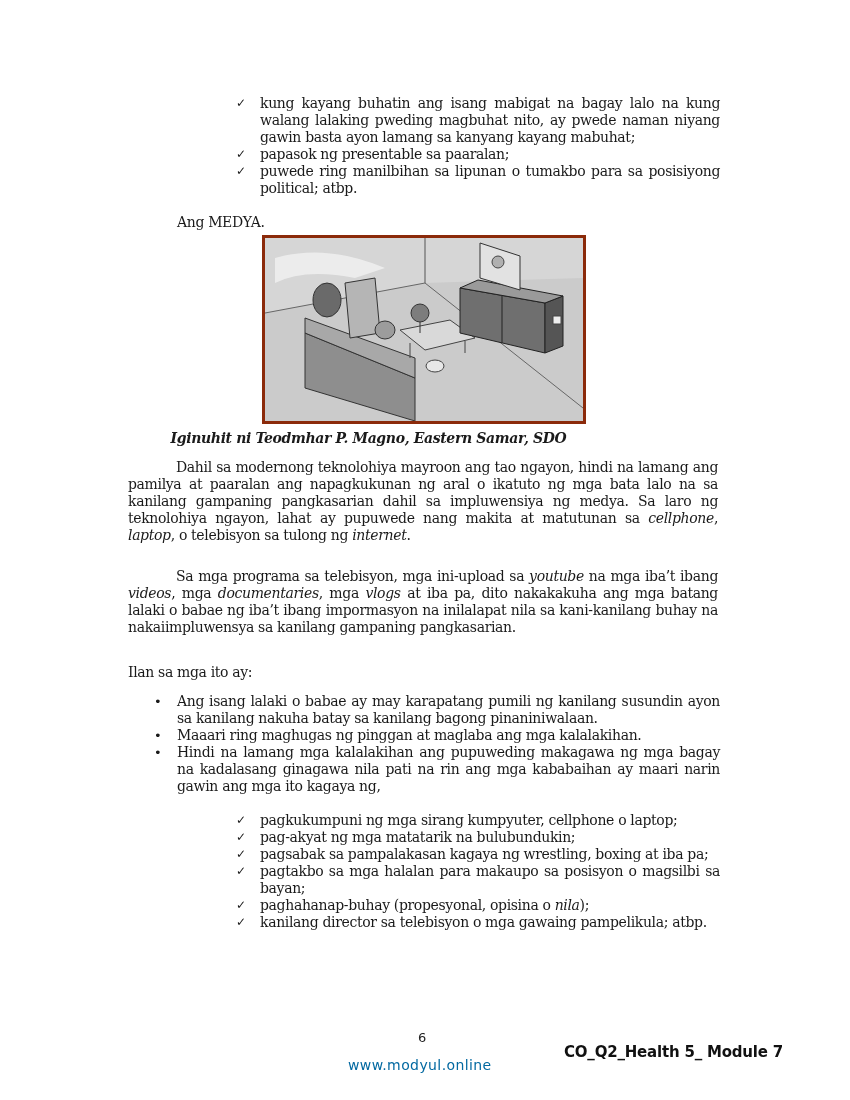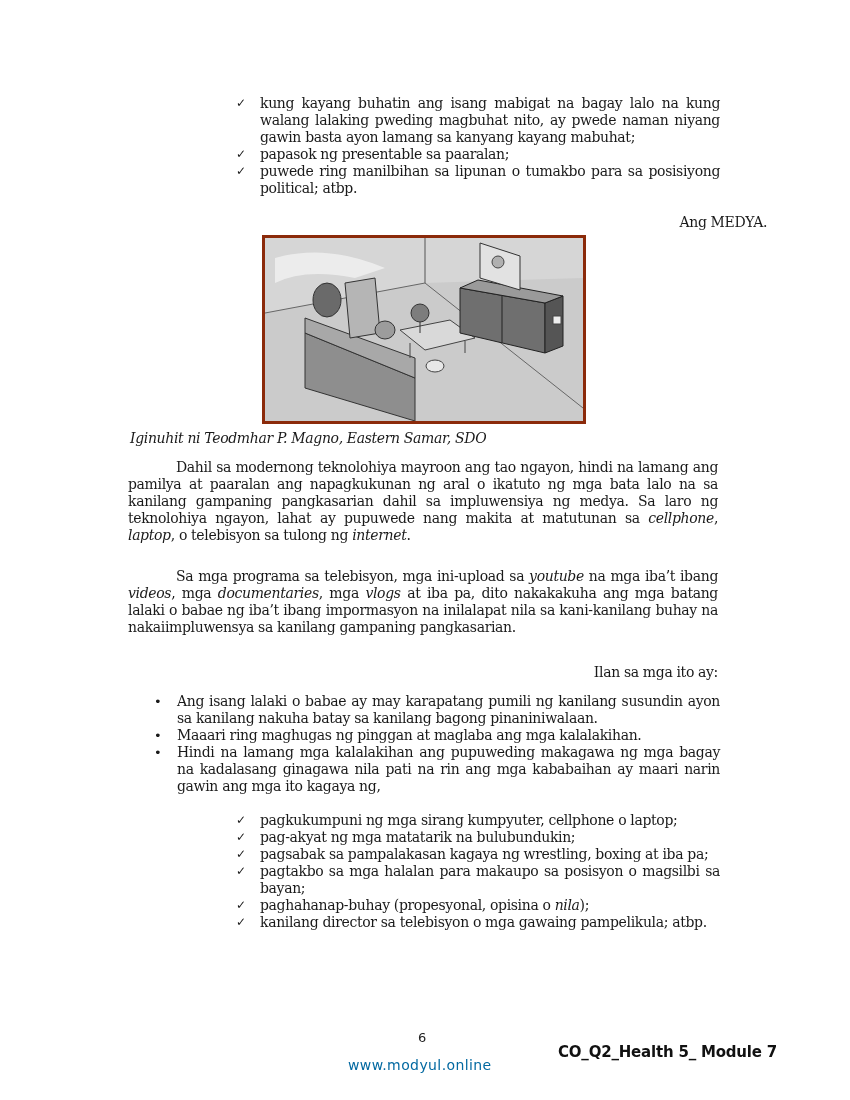--- a/index.html
+++ b/index.html
@@ -1,33 +1,33 @@
 <!DOCTYPE html>
 <html><head>
 <meta charset="utf-8">
 <style>
   html, body { margin: 0; padding: 0; background: #ffffff; }
   body { width: 850px; height: 1100px; position: relative; overflow: hidden;
          font-family: "DejaVu Serif", serif; color: #1a1a1a; }
   .page { position: absolute; left: 0; top: 0; width: 850px; height: 1100px; }
-  .txt { font-family: "DejaVu Serif", serif; font-size: 14px; line-height: 17px; letter-spacing: -0.35px; text-align: right; }
+  .txt { font-family: "DejaVu Serif", serif; font-size: 14px; line-height: 17px; letter-spacing: -0.35px; }
   .just { text-align: justify; }
   .check-list { position: absolute; left: 236px; width: 484px; margin: 0; padding: 0; list-style: none; }
   .check-list li { position: relative; padding-left: 24px; margin: 0; }
   .check-list li .mark { position: absolute; left: 0; top: 0; font-family: "DejaVu Sans", sans-serif; font-size: 12px; }
   .bullet-list { position: absolute; left: 152px; width: 568px; margin: 0; padding: 0; list-style: none; }
   .bullet-list li { position: relative; padding-left: 25px; margin: 0; }
   .bullet-list li .dot { position: absolute; left: 2px; top: 0; font-family: "DejaVu Sans", sans-serif; font-size: 13px; }
   .para { position: absolute; left: 128px; width: 590px; }
   .indent { text-indent: 48px; }
   .figure { position: absolute; left: 262px; top: 235px; width: 318px; height: 183px;
             border: 3px solid #8b2a0a; background: #c9c9c9; overflow: hidden; }
-  .caption { position: absolute; left: 130px; width: 590px; top: 430px; text-align: left; padding-right: 113px; box-sizing: border-box; font-style: italic; }
+  .caption { position: absolute; left: 130px; width: 590px; top: 430px; text-align: center; padding-right: 113px; box-sizing: border-box; font-style: italic; font-weight: bold; }
   .pagenum { position: absolute; left: 418px; top: 1030px; font-family: "DejaVu Sans", sans-serif; font-size: 13px; color: #222; }
-  .module { position: absolute; right: 73px; top: 1043px; font-family: "DejaVu Sans", sans-serif; font-weight: bold; font-size: 15px; color: #111; letter-spacing: -0.2px; }
+  .module { position: absolute; right: 67px; top: 1043px; font-family: "DejaVu Sans", sans-serif; font-weight: bold; font-size: 15px; color: #111; letter-spacing: -0.2px; }
   .watermark { position: absolute; left: 348px; top: 1057px; font-family: "DejaVu Sans", sans-serif; font-size: 14px; color: #0369a1; letter-spacing: 0.4px; }
   i { font-style: italic; }
 </style>
 </head>
 <body>
 
 <div class="page">
 
   <ul class="check-list txt just" style="top:95px;">
     <li><span class="mark">✓</span><span>kung kayang buhatin ang isang mabigat na bagay lalo na kung walang lalaking pweding magbuhat nito, ay pwede naman niyang gawin basta ayon lamang sa kanyang kayang mabuhat;</span></li>

